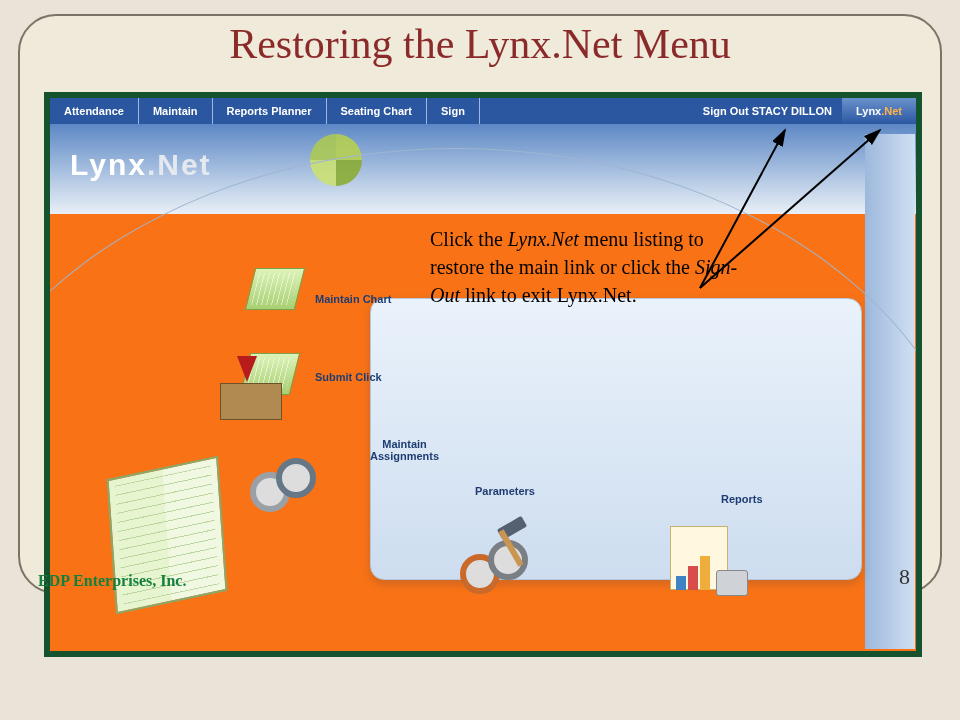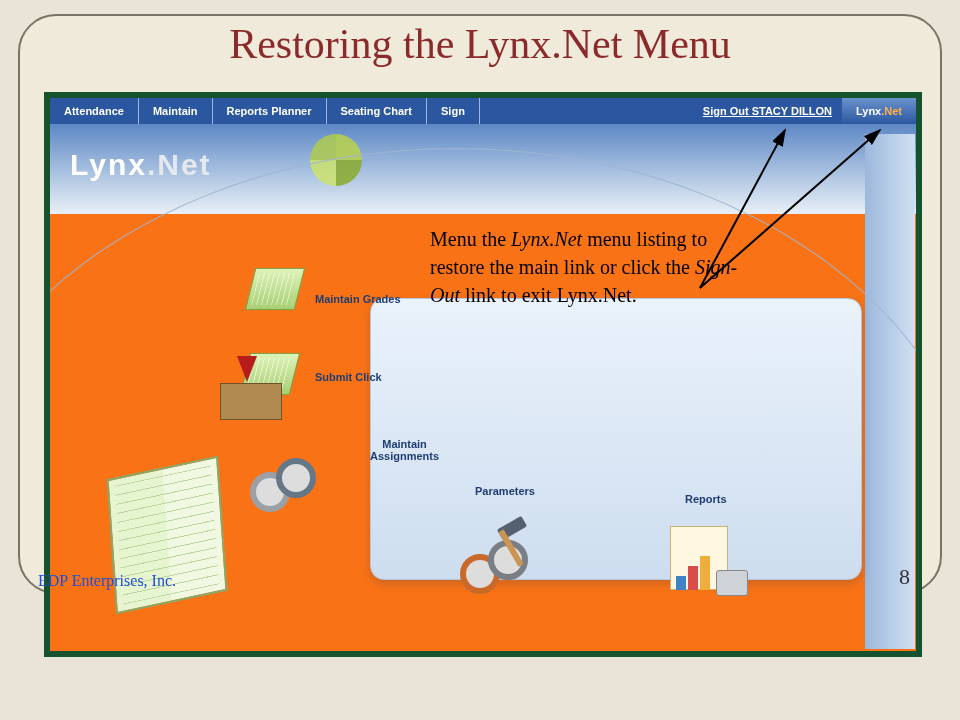--- a/index.html
+++ b/index.html
@@ -31,21 +31,22 @@
     text-align: center;
     font-size: 42px;
     color: #8a2a2a;
     font-weight: normal;
   }
   .footer-left {
     position: absolute;
     left: 38px;
     bottom: 18px;
     font-size: 16px;
-    color: #1d4ed8;
+    color: #15803d;
+    font-weight: bold;
   }
   .page-num {
     position: absolute;
     right: 50px;
     bottom: 18px;
     font-size: 22px;
     color: #333;
   }
   
   .app {
@@ -72,21 +73,20 @@
     border-right: 1px solid #9fb7df;
     padding: 0 14px;
     display: flex;
     align-items: center;
     cursor: pointer;
   }
   .menubar .spacer { flex: 1; }
   .menubar .signout {
     padding: 7px 10px;
     display:flex; align-items:center;
-    text-decoration: underline;
     cursor: pointer;
   }
   .menubar .brandtab {
     padding: 0 14px;
     display:flex; align-items:center;
     background: linear-gradient(#6a92cc,#2b57a1);
     cursor: pointer;
   }
   .menubar .brandtab .l1 { color:#fff; font-weight:bold; }
   .menubar .brandtab .l2 { color:#ffb347; font-weight:bold; }
@@ -273,37 +273,37 @@
         </div>
     </div>
     <div class="ico reportico">
       <div class="sheet"></div>
       <div class="bar b1"></div>
         <div class="bar b2"></div>
         <div class="bar b3"></div>
       <div class="printer"></div>
     </div>
 
-    <div class="worklabel" style="left:265px;top:195px;">Maintain Grades</div>
+    <div class="worklabel" style="left:265px;top:195px;">Maintain Chart</div>
     <div class="worklabel" style="left:265px;top:273px;">Submit Click</div>
     <div class="worklabel" style="left:280px;top:340px;white-space:pre;text-align:center;margin-left:40px;">Maintain
 Assignments</div>
     <div class="worklabel" style="left:425px;top:387px;">Parameters</div>
-    <div class="worklabel" style="left:635px;top:395px;">Reports</div>
+    <div class="worklabel" style="left:671px;top:395px;">Reports</div>
 
     <svg style="position:absolute;left:0;top:0;" width="866" height="553">
       <defs>
         <marker id="ah" markerWidth="10" markerHeight="10" refX="8" refY="3" orient="auto">
           <path d="M0,0 L0,6 L9,3 z" fill="#000"></path>
         </marker>
       </defs>
       <line x1="650" y1="190" x2="735" y2="32" stroke="#000" stroke-width="2" marker-end="url(#ah)"></line>
       <line x1="650" y1="190" x2="830" y2="32" stroke="#000" stroke-width="2" marker-end="url(#ah)"></line>
     </svg>
   </div>
 
   <div class="callout">
-    <span>Menu the </span><em>Lynx.Net </em><span>menu listing to restore the main link or click the </span><em>Sign-Out</em><span> link to exit Lynx.Net.</span>
+    <span>Click the </span><em>Lynx.Net </em><span>menu listing to restore the main link or click the </span><em>Sign-Out</em><span> link to exit Lynx.Net.</span>
   </div>
 
   <div class="footer-left">EDP Enterprises, Inc.</div>
   <div class="page-num">8</div>
 </div>
 
 </body></html>

